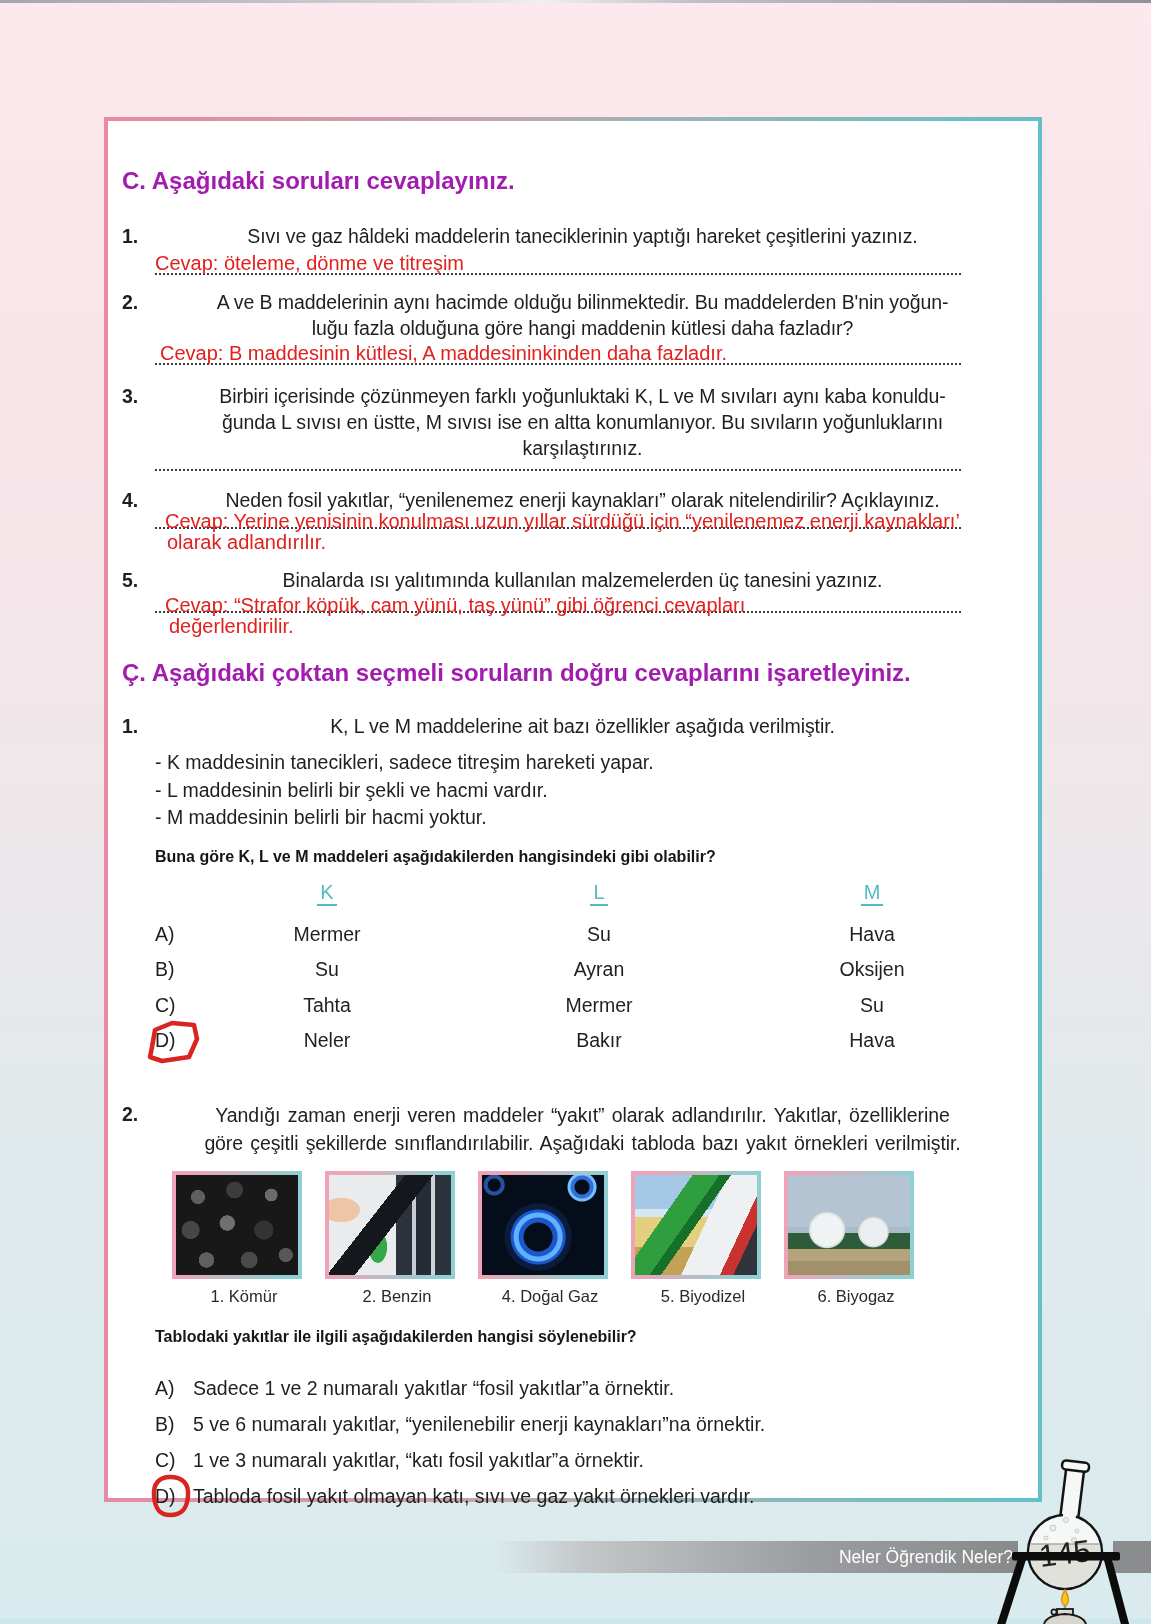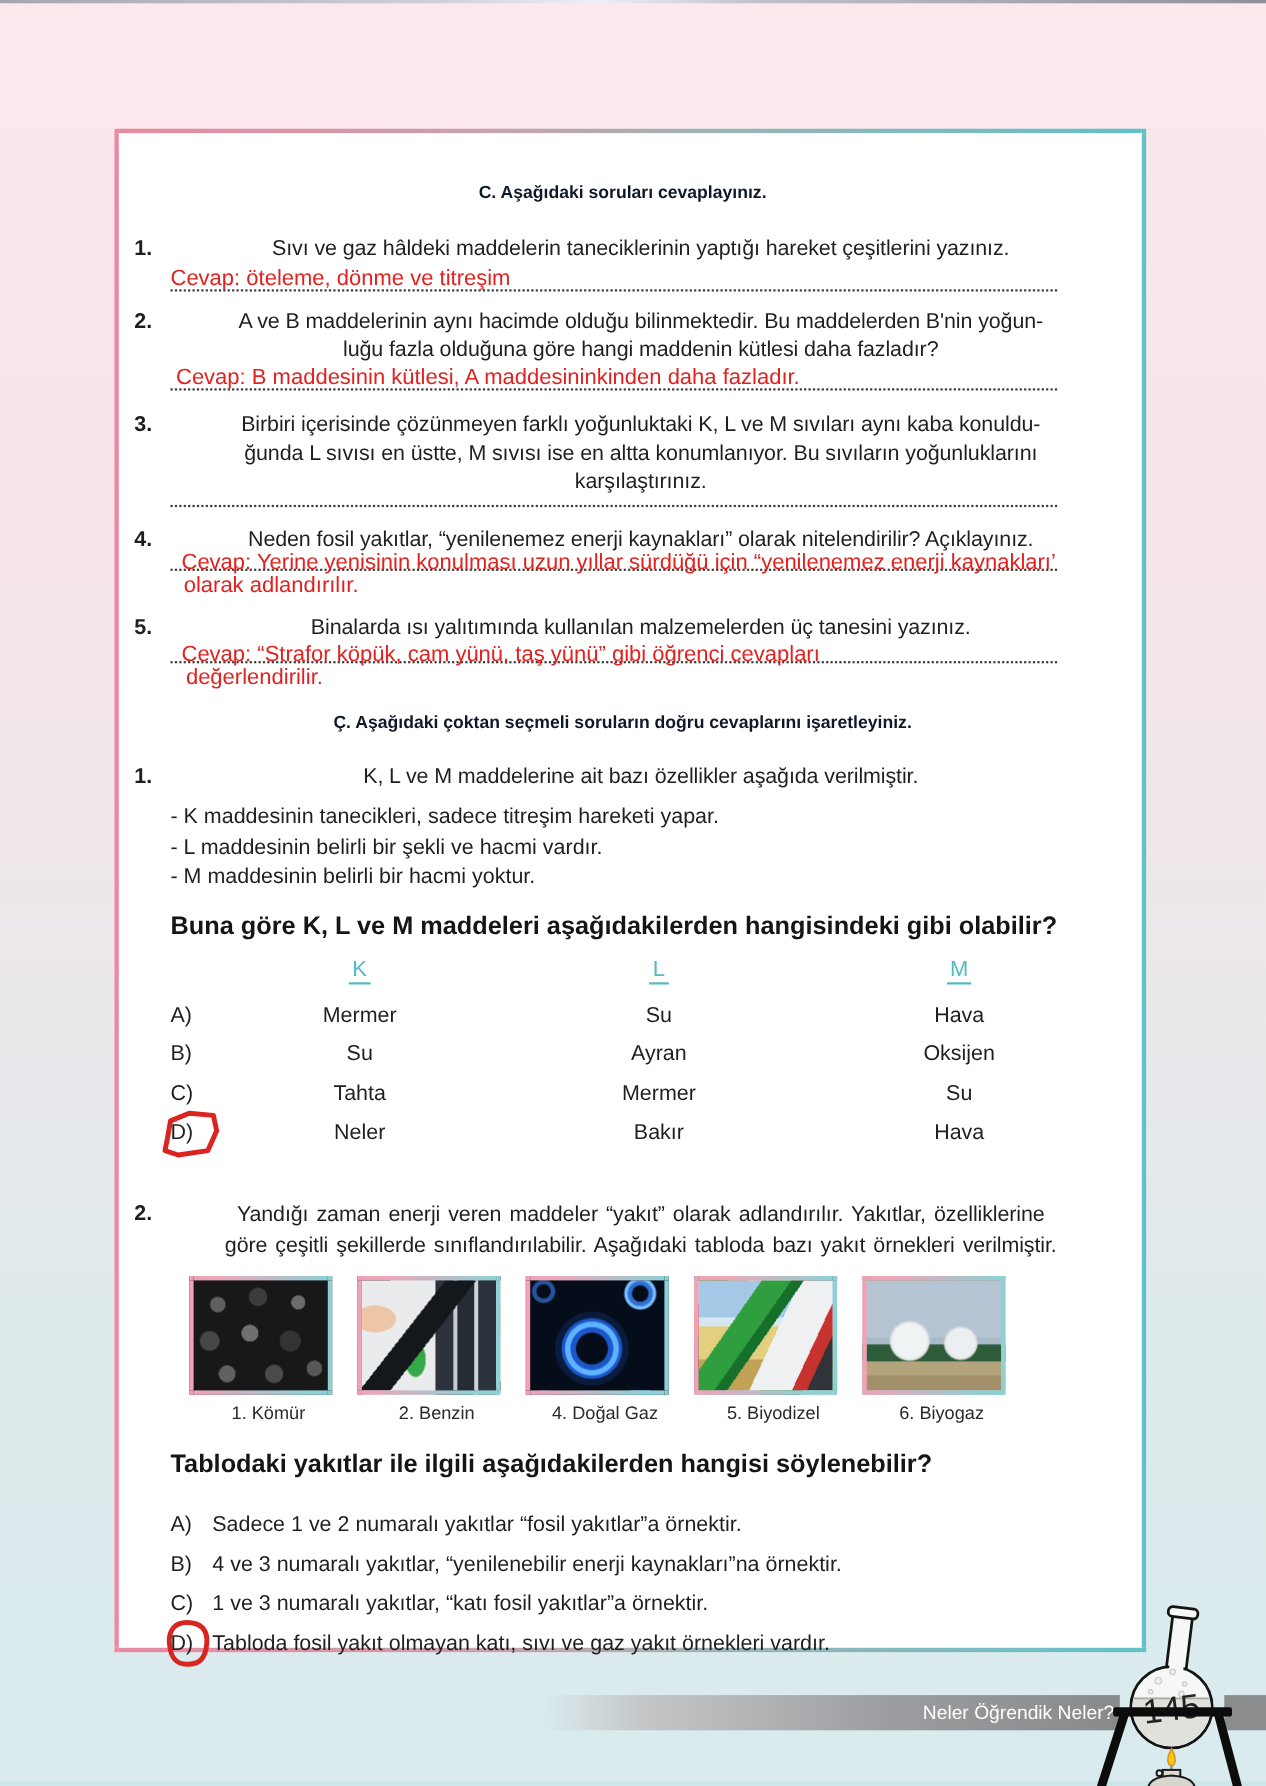--- a/index.html
+++ b/index.html
@@ -11,39 +11,39 @@
   .topline{position:absolute;top:0;left:0;right:0;height:3px;
     background:linear-gradient(90deg,#a7a4ad,#d2cfd7 35%,#f1eff3 47%,#c2bfc8 60%,#928f99);}
   .bottomline{position:absolute;bottom:0;left:0;right:0;height:5px;background:#cde6ea;}
 
   
   .sheet{position:absolute;left:104px;top:117px;width:938px;height:1385px;box-sizing:border-box;
     background:#ffffff;border:4px solid transparent;
     border-image:linear-gradient(90deg,#e989a2 0%,#c2a5ab 40%,#9db3b6 58%,#62c1c7 100%) 1;}
   .inner{padding:46px 28px 0 14px;}
 
-  .sec-title{font-size:16px;font-weight:bold;color:#0f172a;text-align:center;}
+  .sec-title{font-size:24px;font-weight:bold;color:#a21caf;}
   .q{display:flex;align-items:flex-start;}
   .qnum{width:33px;flex:0 0 33px;font-weight:bold;font-size:19.5px;line-height:26px;}
   .qbody{flex:1;min-width:0;}
   .qtext{font-size:19.5px;line-height:26px;white-space:pre-line;letter-spacing:-0.1px;text-align:center;}
   .red{color:#e2201e;font-size:20px;line-height:25px;}
   .dots{border-bottom:2px dotted #3a3a3a;width:806px;}
   .ansline{display:block;margin-bottom:-3px;}
   .nowrap{white-space:nowrap;}
 
   
   .trow{display:flex;font-size:19.5px;line-height:35.5px;}
   .t-opt{width:70px;flex:0 0 70px;}
   .t-k{width:204px;flex:0 0 204px;text-align:center;}
   .t-l{width:340px;flex:0 0 340px;text-align:center;}
   .t-m{width:206px;flex:0 0 206px;text-align:center;}
   .klm{color:#54bac2;font-size:20px;display:inline-block;border-bottom:2px solid #54bac2;
        padding:0 3px;line-height:24px;}
-  .boldq{font-size:23px;font-weight:bold;color:#151515;}
+  .boldq{font-size:16px;font-weight:bold;color:#151515;}
 
   
   .imgrow{display:flex;gap:9px;margin-left:17px;}
   .imgcell{width:144px;}
   .fimg{width:122px;height:100px;box-sizing:content-box;border:4px solid transparent;
     border-image:linear-gradient(100deg,#efa3b6 15%,#8fd0d4 85%) 1;}
   .cap{font-size:16.5px;color:#2a2a2a;text-align:center;margin-top:8px;}
 
   .f1{background-color:#181818;background-image:
     radial-gradient(circle 11px at 18% 22%,#5f5f5f 62%,transparent 66%),
@@ -248,21 +248,21 @@
 
         <div class="boldq" style="margin-top:22px;">Tablodaki yakıtlar ile ilgili aşağıdakilerden hangisi söylenebilir?</div>
 
         <div style="margin-top:24px;">
           <div class="optline">
             <div class="optletter">A)</div>
             <div class="opttext">Sadece 1 ve 2 numaralı yakıtlar “fosil yakıtlar”a örnektir.</div>
           </div>
           <div class="optline">
             <div class="optletter">B)</div>
-            <div class="opttext">4 ve 3 numaralı yakıtlar, “yenilenebilir enerji kaynakları”na örnektir.</div>
+            <div class="opttext">5 ve 6 numaralı yakıtlar, “yenilenebilir enerji kaynakları”na örnektir.</div>
           </div>
           <div class="optline">
             <div class="optletter">C)</div>
             <div class="opttext">1 ve 3 numaralı yakıtlar, “katı fosil yakıtlar”a örnektir.</div>
           </div>
           <div class="optline">
             <div class="optletter">
               <span class="ringwrap">
                 <svg class="ringsvg" width="52" height="48" viewBox="0 0 52 48" style="left:-10px;top:-6px;">
                   <path d="M9 24 C8 12 14 5 25 5 C38 5 44 12 43 24 C42 37 37 43 25 43 C14 43 10 36 9 24 Z" fill="none" stroke="#da2420" stroke-width="4.5" stroke-linejoin="round" stroke-linecap="round"></path>

